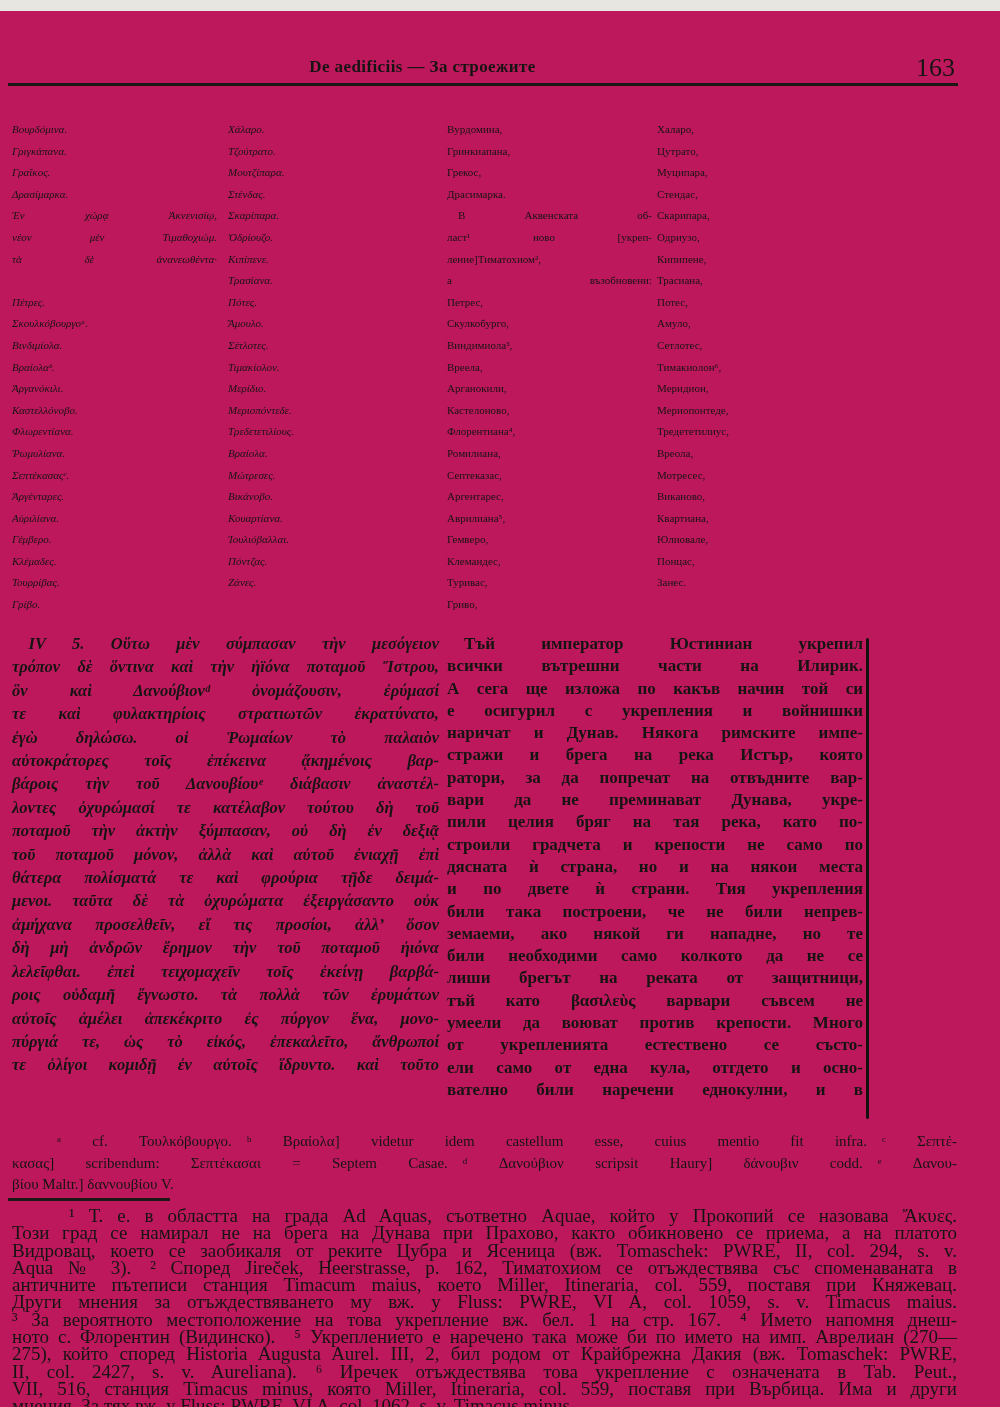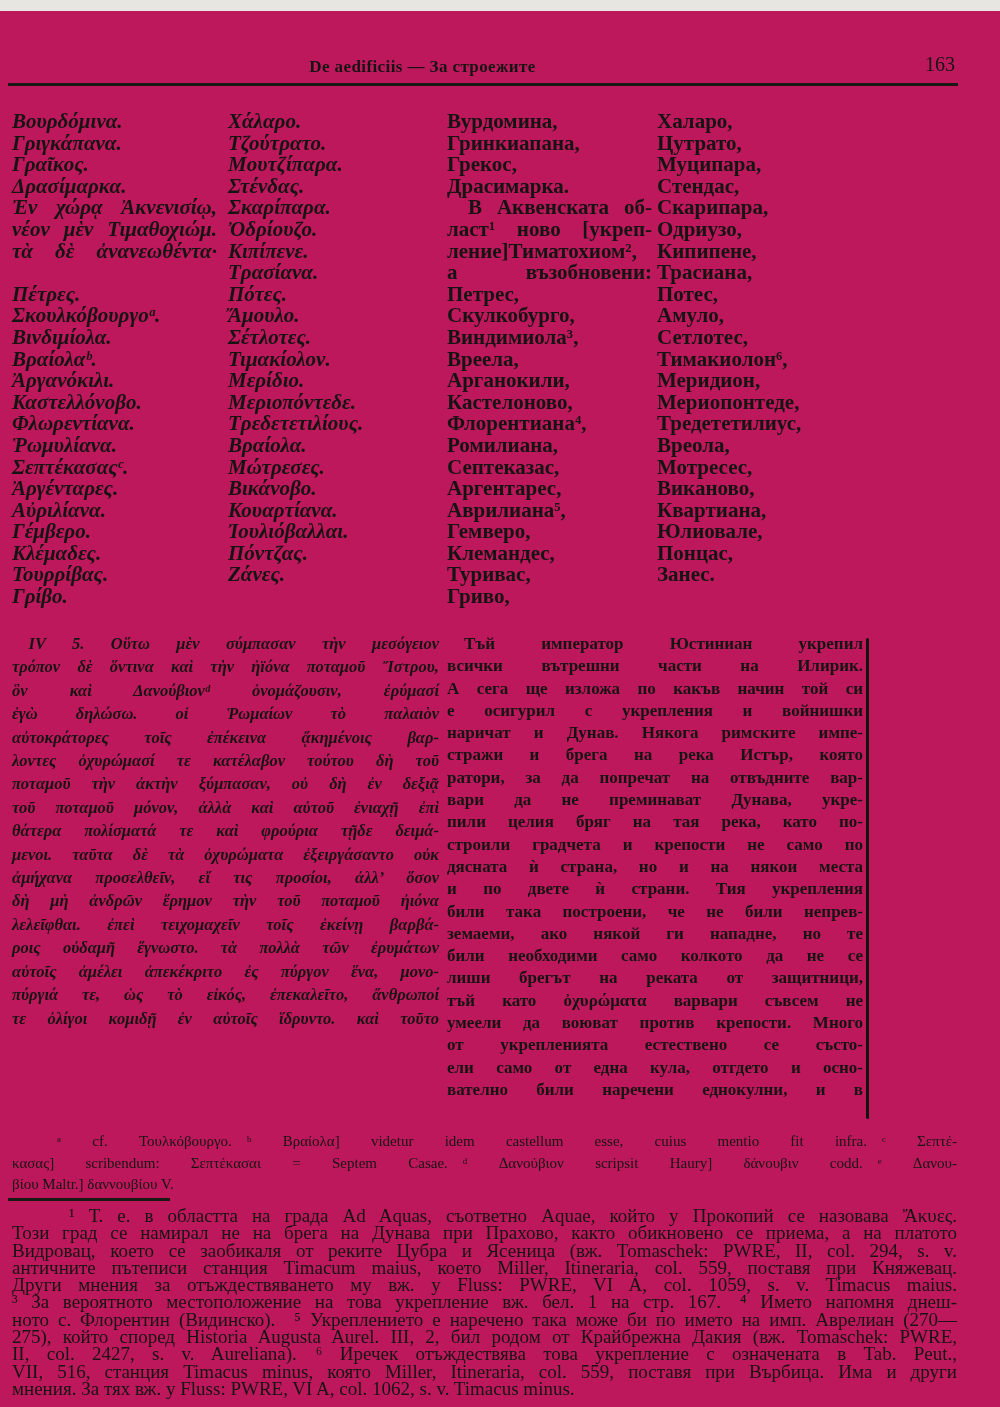--- a/index.html
+++ b/index.html
@@ -11,28 +11,28 @@
     color:#161412;
     font-family:"Liberation Serif","DejaVu Serif","DejaVu Sans",serif;
     overflow:hidden;
   }
   .running-title {
     position:absolute; top:46px; left:0; width:845px;
     text-align:center; font-weight:bold; font-size:17px; letter-spacing:.4px;
   }
   .page-number {
     position:absolute; top:42px; left:860px; width:95px;
-    text-align:right; font-size:20px;
+    text-align:right; font-size:26px;
   }
   .header-rule {
     position:absolute; left:8px; top:72px; width:950px; height:3px;
     background:#1a1814;
   }
   .line { text-align:justify; text-align-last:justify; }
-  .names { position:absolute; top:100px; font-size:21px; line-height:21.6px;font-weight:bold; }
+  .names { position:absolute; top:108px; font-size:11px; line-height:21.6px; }
   .greek-names { font-style:italic; }
   .col1 { left:12px;  width:205px; }
   .col2 { left:228px; width:207px; }
   .col3 { left:447px; width:205px; }
   .col4 { left:657px; width:208px; }
   .para  { position:absolute;font-weight:bold; }
   .greek-para {
     left:12px; top:621px; width:427px;
     font-size:16.5px; line-height:23.4px; font-style:italic;
   }
@@ -169,22 +169,24 @@
       <div class="line">Квартиана,</div>
       <div class="line">Юлиовале,</div>
       <div class="line">Понцас,</div>
       <div class="line">Занес.</div>
     </div>
 
   <div class="para greek-para">
       <div class="line"> IV 5. Οὕτω μὲν σύμπασαν τὴν μεσόγειον</div>
       <div class="line">τρόπον δὲ ὅντινα καὶ τὴν ἠϊόνα ποταμοῦ Ἴστρου,</div>
       <div class="line">ὃν καὶ Δανούβιονᵈ ὀνομάζουσιν, ἐρύμασί</div>
+      <div class="line">τε καὶ φυλακτηρίοις στρατιωτῶν ἐκρατύνατο,</div>
       <div class="line">ἐγὼ δηλώσω. οἱ Ῥωμαίων τὸ παλαιὸν</div>
       <div class="line">αὐτοκράτορες τοῖς ἐπέκεινα ᾄκημένοις βαρ-</div>
+      <div class="line">βάροις τὴν τοῦ Δανουβίουᵉ διάβασιν ἀναστέλ-</div>
       <div class="line">λοντες ὀχυρώμασί τε κατέλαβον τούτου δὴ τοῦ</div>
       <div class="line">ποταμοῦ τὴν ἀκτὴν ξύμπασαν, οὐ δὴ ἐν δεξιᾷ</div>
       <div class="line">τοῦ ποταμοῦ μόνον, ἀλλὰ καὶ αὐτοῦ ἐνιαχῇ ἐπὶ</div>
       <div class="line">θάτερα πολίσματά τε καὶ φρούρια τῇδε δειμά-</div>
       <div class="line">μενοι. ταῦτα δὲ τὰ ὀχυρώματα ἐξειργάσαντο οὐκ</div>
       <div class="line">ἀμήχανα προσελθεῖν, εἴ τις προσίοι, ἀλλ’ ὅσον</div>
       <div class="line">δὴ μὴ ἀνδρῶν ἔρημον τὴν τοῦ ποταμοῦ ἠιόνα</div>
       <div class="line">λελεῖφθαι. ἐπεὶ τειχομαχεῖν τοῖς ἐκείνῃ βαρβά-</div>
       <div class="line">ροις οὐδαμῆ ἔγνωστο. τὰ πολλὰ τῶν ἐρυμάτων</div>
       <div class="line">αὐτοῖς ἀμέλει ἀπεκέκριτο ἐς πύργον ἕνα, μονο-</div>
@@ -202,41 +204,42 @@
       <div class="line">ратори, за да попречат на отвъдните вар-</div>
       <div class="line">вари да не преминават Дунава, укре-</div>
       <div class="line">пили целия бряг на тая река, като по-</div>
       <div class="line">строили градчета и крепости не само по</div>
       <div class="line">дясната ѝ страна, но и на някои места</div>
       <div class="line">и по двете ѝ страни. Тия укрепления</div>
       <div class="line">били така построени, че не били непрев-</div>
       <div class="line">земаеми, ако някой ги нападне, но те</div>
       <div class="line">били необходими само колкото да не се</div>
       <div class="line">лиши брегът на реката от защитници,</div>
-      <div class="line">тъй като ὀχυρώματα варвари съвсем не</div>
+      <div class="line">тъй като βασιλεὺς варвари съвсем не</div>
       <div class="line">умеели да воюват против крепости. Много</div>
       <div class="line">от укрепленията естествено се състо-</div>
       <div class="line">ели само от една кула, отгдето и осно-</div>
       <div class="line">вателно били наречени еднокулни, и в</div>
     </div>
 
   <div class="margin-rule"></div>
 
   <div class="apparatus">
       <div class="line">   ᵃ cf. Τουλκόβουργο. ᵇ Βραίολα] videtur idem castellum esse, cuius mentio fit infra. ᶜ Σεπτέ-</div>
       <div class="line">κασας] scribendum: Σεπτέκασαι = Septem Casae. ᵈ Δανούβιον scripsit Haury] δάνουβιν codd. ᵉ Δανου-</div>
       <div class="line">βίου Maltr.] δαννουβίου V.</div>
     </div>
 
   <div class="footnote-rule"></div>
 
   <div class="footnotes">
       <div class="line">   ¹ Т. е. в областта на града Ad Aquas, съответно Aquae, който у Прокопий се назовава Ἄκυες.</div>
       <div class="line">Този град се намирал не на брега на Дунава при Прахово, както обикновено се приема, а на платото</div>
       <div class="line">Видровац, което се заобикаля от реките Цубра и Ясеница (вж. Tomaschek: PWRE, II, col. 294, s. v.</div>
+      <div class="line">Aqua № 3). ² Според Jireček, Heerstrasse, p. 162, Тиматохиом се отъждествява със споменаваната в</div>
       <div class="line">античните пътеписи станция Timacum maius, което Miller, Itineraria, col. 559, поставя при Княжевац.</div>
       <div class="line">Други мнения за отъждествяването му вж. у Fluss: PWRE, VI A, col. 1059, s. v. Timacus maius.</div>
       <div class="line">³ За вероятното местоположение на това укрепление вж. бел. 1 на стр. 167. ⁴ Името напомня днеш-</div>
       <div class="line">ното с. Флорентин (Видинско). ⁵ Укреплението е наречено така може би по името на имп. Аврелиан (270—</div>
       <div class="line">275), който според Historia Augusta Aurel. III, 2, бил родом от Крайбрежна Дакия (вж. Tomaschek: PWRE,</div>
       <div class="line">II, col. 2427, s. v. Aureliana). ⁶ Иречек отъждествява това укрепление с означената в Tab. Peut.,</div>
       <div class="line">VII, 516, станция Timacus minus, която Miller, Itineraria, col. 559, поставя при Върбица. Има и други</div>
       <div class="line">мнения. За тях вж. у Fluss: PWRE, VI A, col. 1062, s. v. Timacus minus.</div>
     </div>
 

